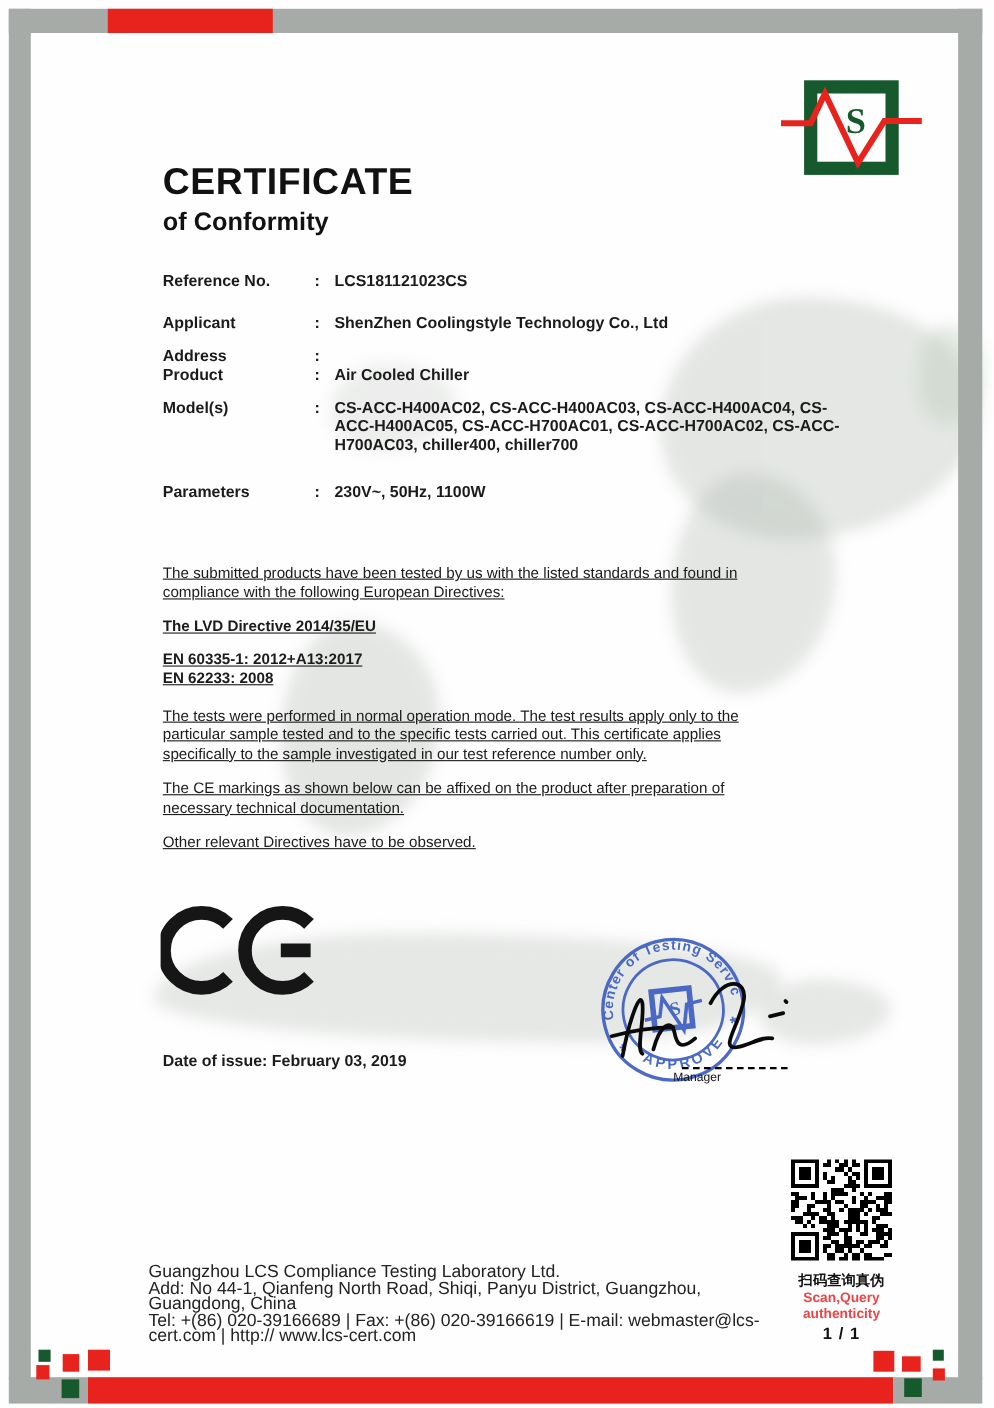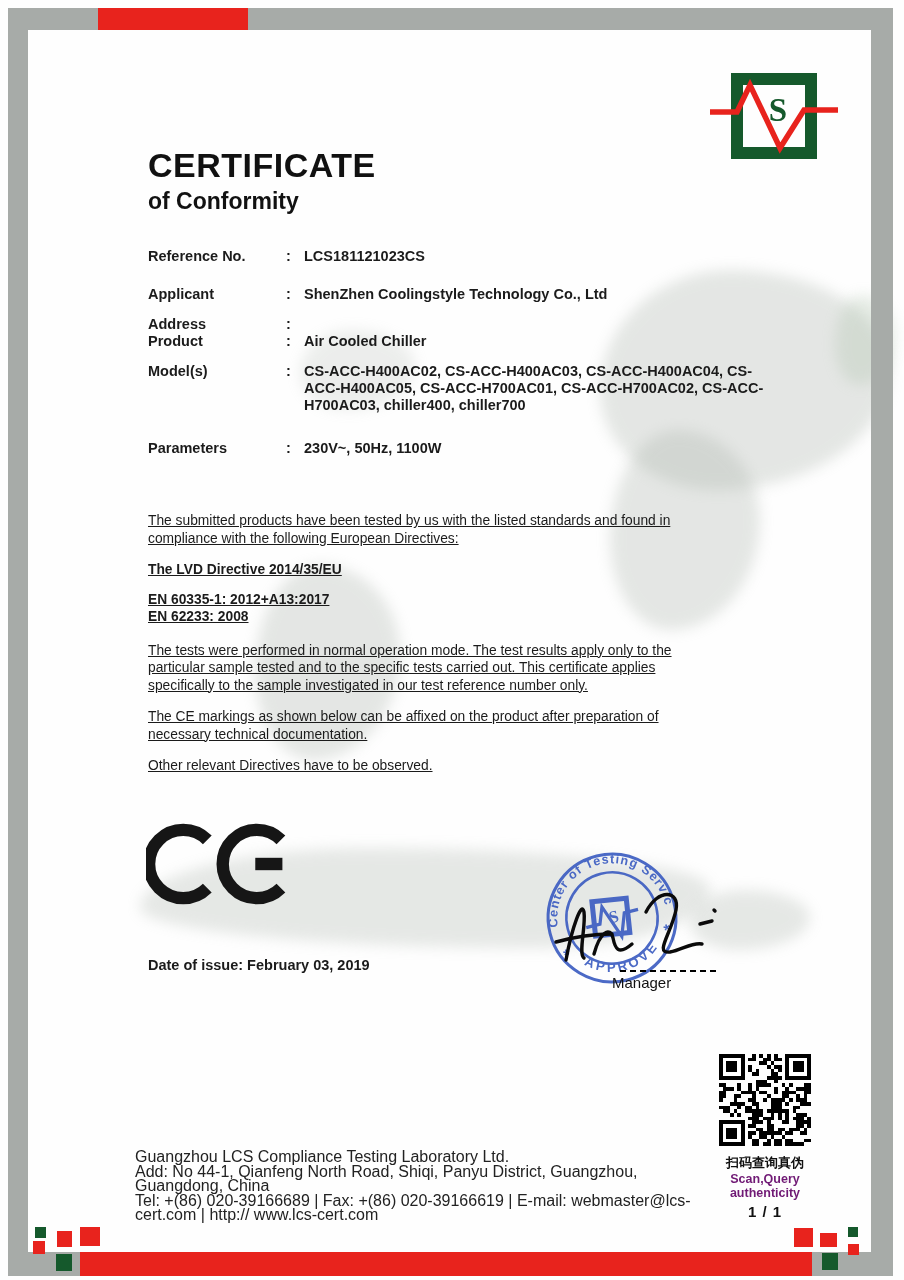--- a/index.html
+++ b/index.html
@@ -32,26 +32,26 @@
   .para{white-space:pre-line;margin:0 0 14px 0;}
   .bold{font-weight:bold;}
 
   .dateline{font-size:14.5px;font-weight:bold;}
 
   
   .stampgroup{position:absolute;left:536px;top:842px;width:190px;height:165px;z-index:2;}
   .stamp-rot{position:absolute;left:0;top:0;transform:rotate(-14deg);}
   .sig{position:absolute;left:18px;top:40px;}
   .sig-dash{position:absolute;left:84px;top:128px;width:96px;border-top:2px dashed #000;}
-  .manager{position:absolute;left:76px;top:132px;font-size:15px;color:#111;}
+  .manager{position:absolute;left:76px;top:132px;font-size:11px;color:#111;}
 
   
   .qrblock{position:absolute;left:703px;top:1054px;width:124px;text-align:center;z-index:2;}
   .qr-cn{font-size:13px;font-weight:bold;margin-top:4px;color:#111;}
-  .qr-en{font-size:12.5px;font-weight:bold;color:#701a75;}
+  .qr-en{font-size:12.5px;font-weight:bold;color:#ef4444;}
   .qr-page{font-size:15px;font-weight:bold;margin-top:3px;color:#111;letter-spacing:1px;}
 
   .footer{position:absolute;left:135px;top:1150px;width:575px;font-size:16px;line-height:14.5px;color:#222;z-index:2;}
 
   .sq{position:absolute;z-index:4;}
 </style>
 </head>
 <body>
 
 <div class="page">

